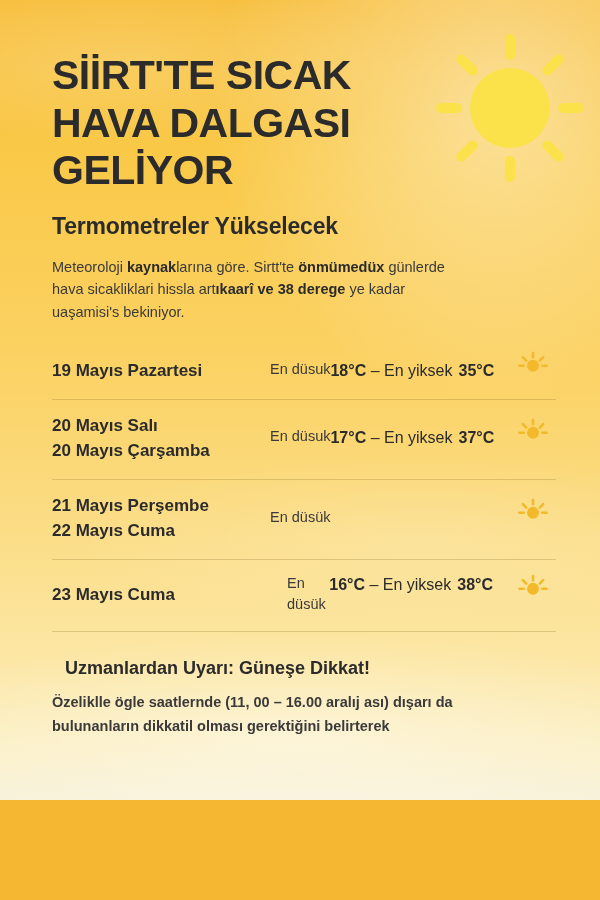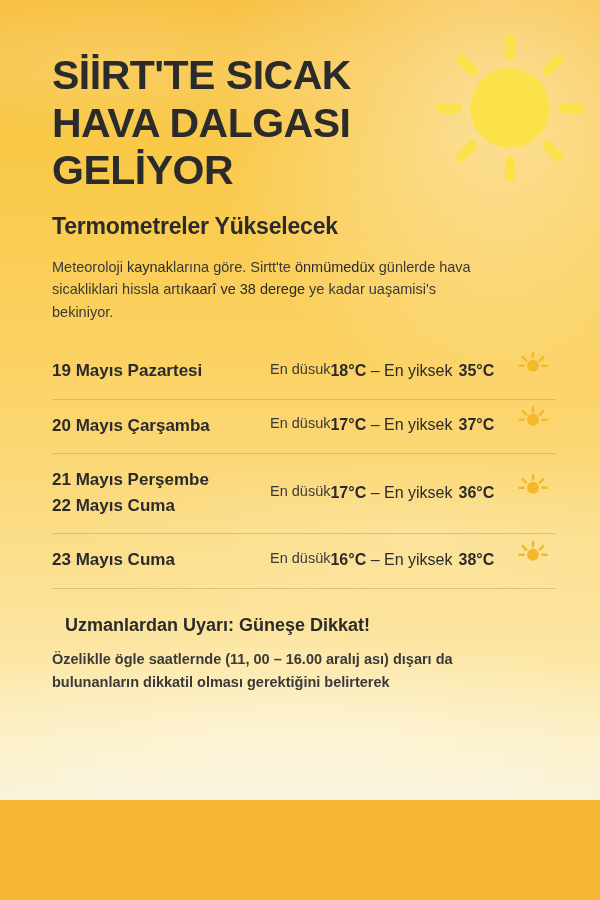--- a/index.html
+++ b/index.html
@@ -60,32 +60,32 @@
     color: #2B2B2B;
     letter-spacing: -0.2px;
   }
   p.intro {
     margin: 16px 0 0 0;
     font-size: 14.5px;
     line-height: 1.55;
     color: #3A3A3A;
     max-width: 420px;
   }
-  p.intro b { font-weight: normal; color: #2B2B2B; }
+  p.intro b { font-weight: bold; color: #2B2B2B; }
 
   .forecast {
     margin-top: 22px;
   }
   .row {
     display: flex;
     align-items: center;
     padding: 13px 0 15px 0;
     border-bottom: 1px solid rgba(120, 85, 20, 0.22);
   }
-  .row:last-child { border-bottom: 1px solid rgba(120, 85, 20, 0.22); }
+  .row:last-child { border-bottom: 1px solid rgba(120, 85, 20, 0.22); gap: 17px; }
   .row .days {
     width: 218px;
     flex: 0 0 218px;
   }
   .row .day {
     font-size: 17px;
     font-weight: bold;
     color: #2B2B2B;
     line-height: 1.5;
     white-space: nowrap;
@@ -180,20 +180,21 @@
                 <line x1="8" y1="7" x2="12" y2="11" stroke="#F3B92B" stroke-width="3" stroke-linecap="round"></line>
                 <line x1="32" y1="7" x2="28" y2="11" stroke="#F3B92B" stroke-width="3" stroke-linecap="round"></line>
                 <line x1="4" y1="17" x2="9" y2="17" stroke="#F3B92B" stroke-width="3" stroke-linecap="round"></line>
                 <line x1="31" y1="17" x2="36" y2="17" stroke="#F3B92B" stroke-width="3" stroke-linecap="round"></line>
               </g>
             </svg>
           </div>
         </div>
         <div class="row">
           <div class="days">
+            <div class="day">20 Mayıs Salı</div>
             <div class="day">20 Mayıs Çarşamba</div>
           </div>
           <div class="temps">
             <div class="lowlabel">En düsuk</div>
             <div class="tline"><span class="val">17°C</span><span class="mid"> – En yiksek</span><span class="hi">37°C</span></div>
           </div>
           <div class="icon">
             <svg viewBox="0 0 40 30" width="34" height="26">
               <g fill="#F3B92B">
                 <circle cx="20" cy="17" r="7"></circle>
@@ -206,21 +207,20 @@
             </svg>
           </div>
         </div>
         <div class="row">
           <div class="days">
             <div class="day">21 Mayıs Perşembe</div>
             <div class="day">22 Mayıs Cuma</div>
           </div>
           <div class="temps">
             <div class="lowlabel">En düsük</div>
-            <div class="tline"><span class="val">17°C</span><span class="mid"> – En yiksek</span><span class="hi">36°C</span></div>
           </div>
           <div class="icon">
             <svg viewBox="0 0 40 30" width="34" height="26">
               <g fill="#F3B92B">
                 <circle cx="20" cy="17" r="7"></circle>
                 <line x1="20" y1="2" x2="20" y2="7" stroke="#F3B92B" stroke-width="3" stroke-linecap="round"></line>
                 <line x1="8" y1="7" x2="12" y2="11" stroke="#F3B92B" stroke-width="3" stroke-linecap="round"></line>
                 <line x1="32" y1="7" x2="28" y2="11" stroke="#F3B92B" stroke-width="3" stroke-linecap="round"></line>
                 <line x1="4" y1="17" x2="9" y2="17" stroke="#F3B92B" stroke-width="3" stroke-linecap="round"></line>
                 <line x1="31" y1="17" x2="36" y2="17" stroke="#F3B92B" stroke-width="3" stroke-linecap="round"></line>

